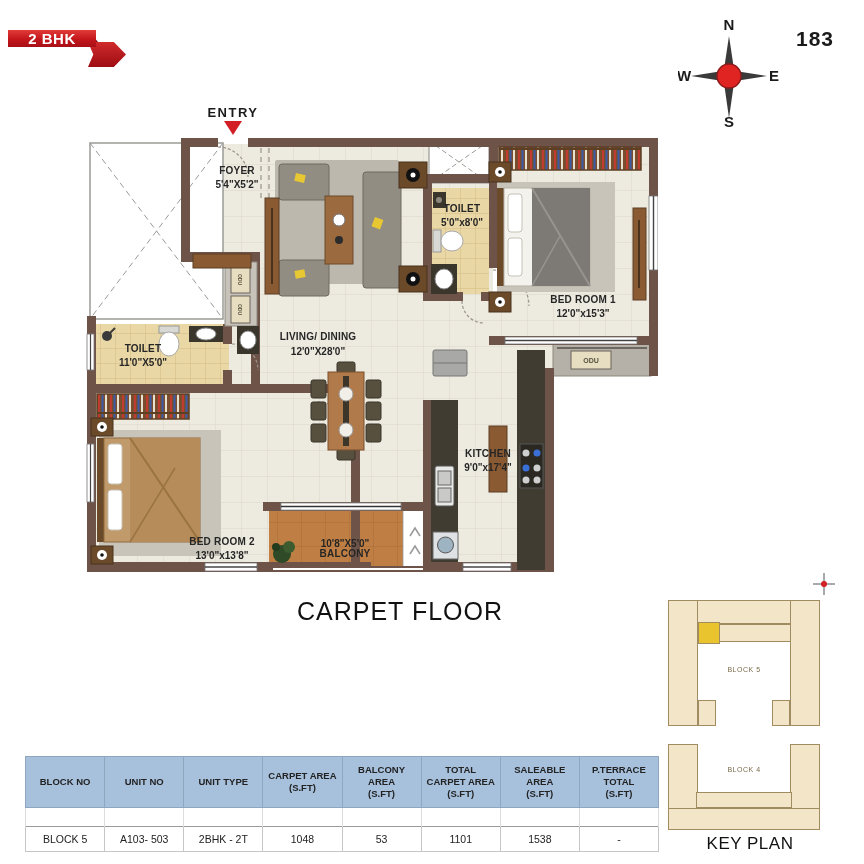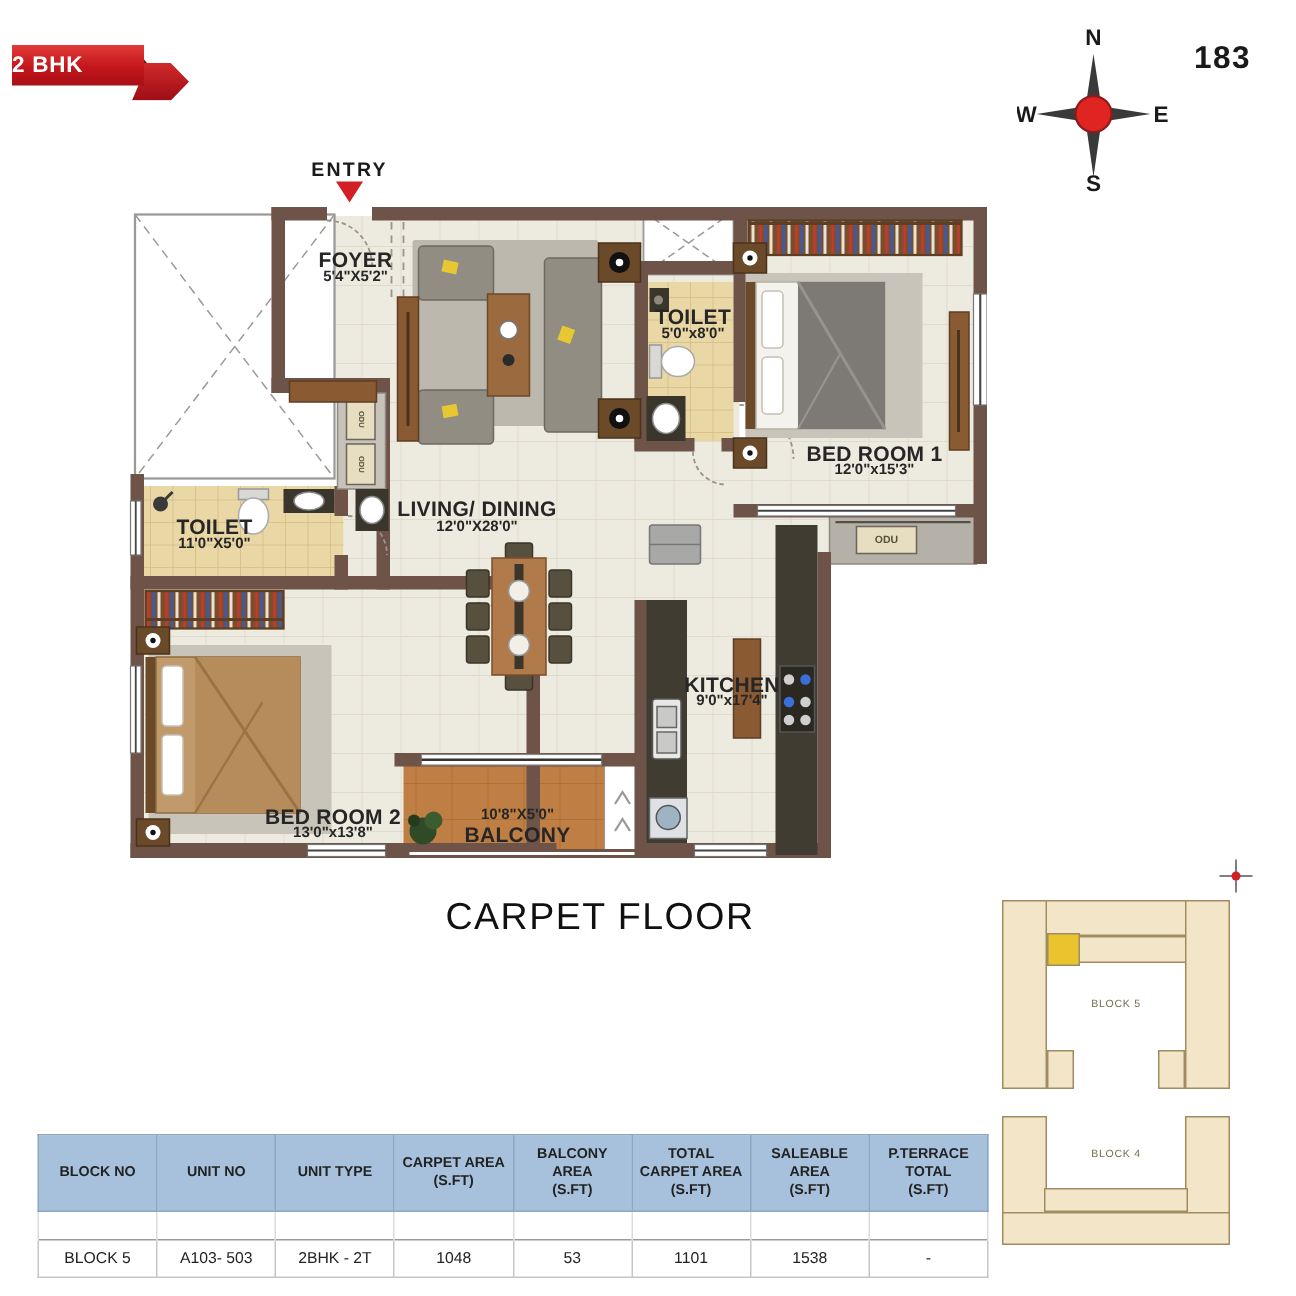--- a/index.html
+++ b/index.html
@@ -1,43 +1,43 @@
 <!DOCTYPE html>
 <html><head>
 <meta charset="utf-8">
 <style>
   html,body{margin:0;padding:0;}
   body{
     width:864px;height:864px;position:relative;background:#ffffff;
     font-family:"Liberation Sans", sans-serif;color:#222;overflow:hidden;
   }
   
-  .ribbon{position:absolute;left:8px;top:30px;width:88px;height:27px;
+  .ribbon{position:absolute;left:8px;top:30px;width:88px;height:17px;
     background:linear-gradient(180deg,#e23b39 0%,#c3161c 55%,#a80f16 100%);
-    display:flex;align-items:center;justify-content:flex-start;z-index:3;}
+    display:flex;align-items:center;justify-content:center;z-index:3;}
   .ribbon span{color:#fff;font-weight:bold;font-size:15px;letter-spacing:.5px;}
   .ribbon-tail{position:absolute;left:88px;top:42px;width:38px;height:25px;
     background:linear-gradient(180deg,#d02a2c,#9d0d13);
     clip-path:polygon(0 0,68% 0,100% 50%,68% 100%,0 100%,14% 50%);z-index:2;}
   .ribbon-fold{position:absolute;left:88px;top:30px;width:10px;height:12px;
     background:#7e090f;clip-path:polygon(0 0,100% 100%,0 100%);z-index:1;}
   
   .page-num{position:absolute;left:796px;top:27px;font-size:21px;font-weight:bold;
     letter-spacing:1px;color:#1a1a1a;}
   
   .entry-label{position:absolute;left:198px;top:105px;width:70px;text-align:center;
     font-size:13px;font-weight:bold;letter-spacing:1.5px;color:#1a1a1a;}
   .entry-arrow{position:absolute;left:224px;top:121px;width:0;height:0;
     border-left:9px solid transparent;border-right:9px solid transparent;
     border-top:14px solid #d21f26;}
   
   .plan{position:absolute;left:85px;top:138px;width:573px;height:442px;}
   .rlabel{position:absolute;transform:translateX(-50%);text-align:center;
     font-weight:bold;color:#262626;white-space:nowrap;z-index:5;}
-  .rname{font-size:14px;letter-spacing:.2px;}
+  .rname{font-size:10px;letter-spacing:.2px;}
   .rdims{font-size:10px;}
   .odu-small{position:absolute;font-size:5px;font-weight:bold;color:#55503f;
     display:flex;align-items:center;justify-content:center;z-index:5;}
   .odu-ledge{position:absolute;left:571px;top:351px;width:40px;height:18px;
     font-size:7px;font-weight:bold;color:#55503f;display:flex;align-items:center;
     justify-content:center;z-index:5;}
   
   .floor-title{position:absolute;left:160px;top:597px;width:480px;text-align:center;
     font-size:25px;letter-spacing:1px;color:#111;}
   
@@ -415,13 +415,14 @@
   </div>
 
   <div class="kp-block" style="left:8px;top:172px;width:162px;height:86px;">
     <div class="kp-strip" style="left:0;top:0;width:30px;height:86px;"></div>
     <div class="kp-strip" style="left:122px;top:0;width:30px;height:86px;"></div>
     <div class="kp-strip" style="left:0;top:64px;width:152px;height:22px;"></div>
     <div class="kp-strip" style="left:28px;top:48px;width:96px;height:16px;"></div>
     <div class="kp-label" style="left:36px;top:22px;width:80px;">BLOCK 4</div>
   </div>
 
+  <div class="kp-title">KEY PLAN</div>
 </div>
 
 </body></html>

